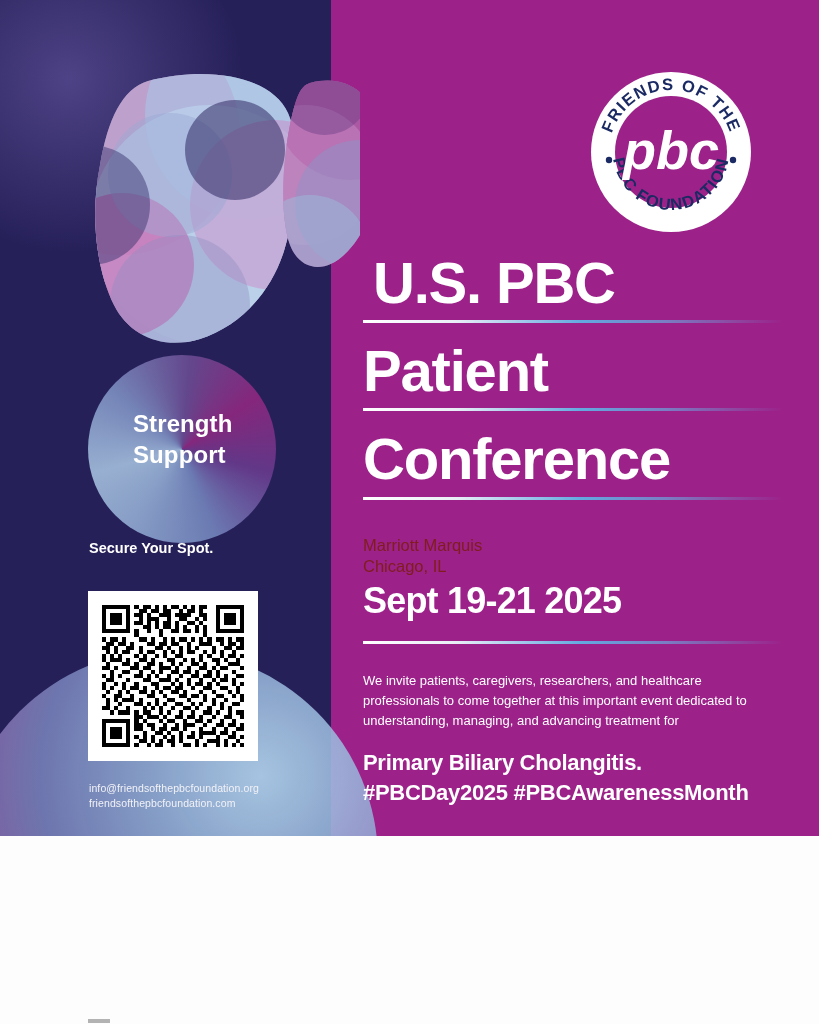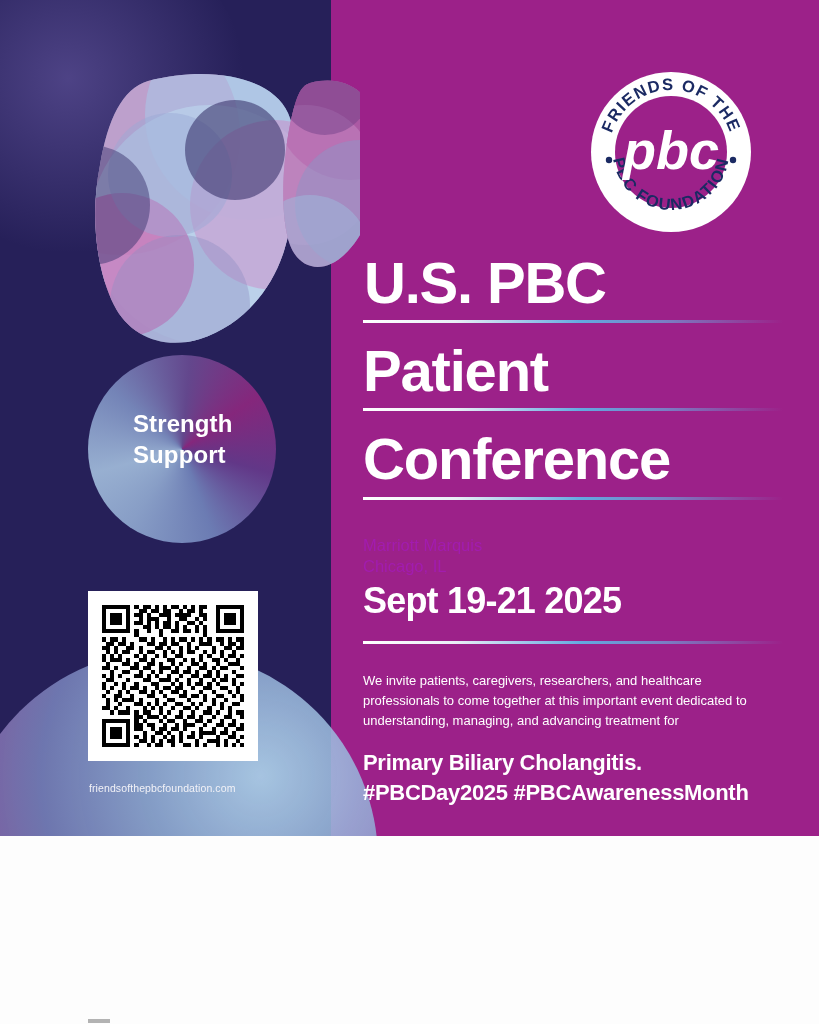--- a/index.html
+++ b/index.html
@@ -74,35 +74,35 @@
   .badge { position:absolute; left:587px; top:68px; width:168px; height:168px; }
   .badge svg { display:block; }
 
   
   .rc { position:absolute; left:363px; top:0; width:420px; }
 
   .title-line {
     color:#ffffff; font-weight:700; font-size:58px; line-height:1.06;
     letter-spacing:-1.2px; white-space:nowrap;
   }
-  .t1 { position:absolute; left:1px; top:252px; }
+  .t1 { position:absolute; left:10px; top:252px; }
   .t2 { position:absolute; left:0; top:340px; }
   .t3 { position:absolute; left:0; top:428px; }
 
   .rule {
     position:absolute; left:0; width:420px; height:3px;
     background:linear-gradient(90deg,#ffffff 0%, #e9eef6 22%, #63a9e0 52%, #7a7ec4 72%, rgba(156,33,137,0) 100%);
   }
   .r1 { top:320px; }
   .r2 { top:408px; }
   .r3 { top:497px; }
   .r4 { top:641px; }
 
   .venue {
-    position:absolute; left:0; top:535px; color:#a21caf;
+    position:absolute; left:0; top:535px; color:#7f1d1d;
     font-size:16.5px; font-weight:400; line-height:1.3;
   }
   .date {
     position:absolute; left:0; top:580px; color:#ffffff;
     font-size:36px; font-weight:700; letter-spacing:-.8px; white-space:nowrap;
   }
 
   .blurb {
     position:absolute; left:0; top:671px; width:412px;
     color:#ffffff; font-size:13px; font-weight:400; line-height:1.52;
@@ -168,20 +168,21 @@
         </g>
       </svg>
     </div>
 
     <div class="sts">
       <div class="b">Strength</div>
       <div class="b">Support</div>
     </div>
 
     <div class="register">
+      <div>Secure Your Spot.</div>
     </div>
 
     <div class="qr-wrap">
       <svg class="qr" viewBox="0 0 37 37" xmlns="http://www.w3.org/2000/svg" shape-rendering="crispEdges">
         <rect width="37" height="37" fill="#ffffff"></rect>
         <g fill="#000000">
           <path d="M1 1h7v7h-7z"></path>
             <path d="M2 2h5v5h-5z" fill="#fff"></path>
             <path d="M3 3h3v3h-3z"></path>
           <path d="M29 1h7v7h-7z"></path>
@@ -502,20 +503,21 @@
             <rect x="21" y="35" width="2" height="1"></rect>
             <rect x="26" y="35" width="1" height="1"></rect>
           <rect x="29" y="35" width="1" height="1"></rect>
             <rect x="33" y="35" width="1" height="1"></rect>
             <rect x="35" y="35" width="1" height="1"></rect>
         </g>
       </svg>
     </div>
 
     <div class="contact">
+      <div>info@friendsofthepbcfoundation.org</div>
       <div>friendsofthepbcfoundation.com</div>
     </div>
 
     <div class="badge">
       <svg viewBox="0 0 168 168" xmlns="http://www.w3.org/2000/svg">
         <defs>
           <path id="arcTop" d="M 22,84 A 62,62 0 0 1 146,84"></path>
           <path id="arcBot" d="M 26,84 A 58,58 0 0 0 142,84"></path>
         </defs>
         <circle cx="84" cy="84" r="80" fill="#ffffff"></circle>

